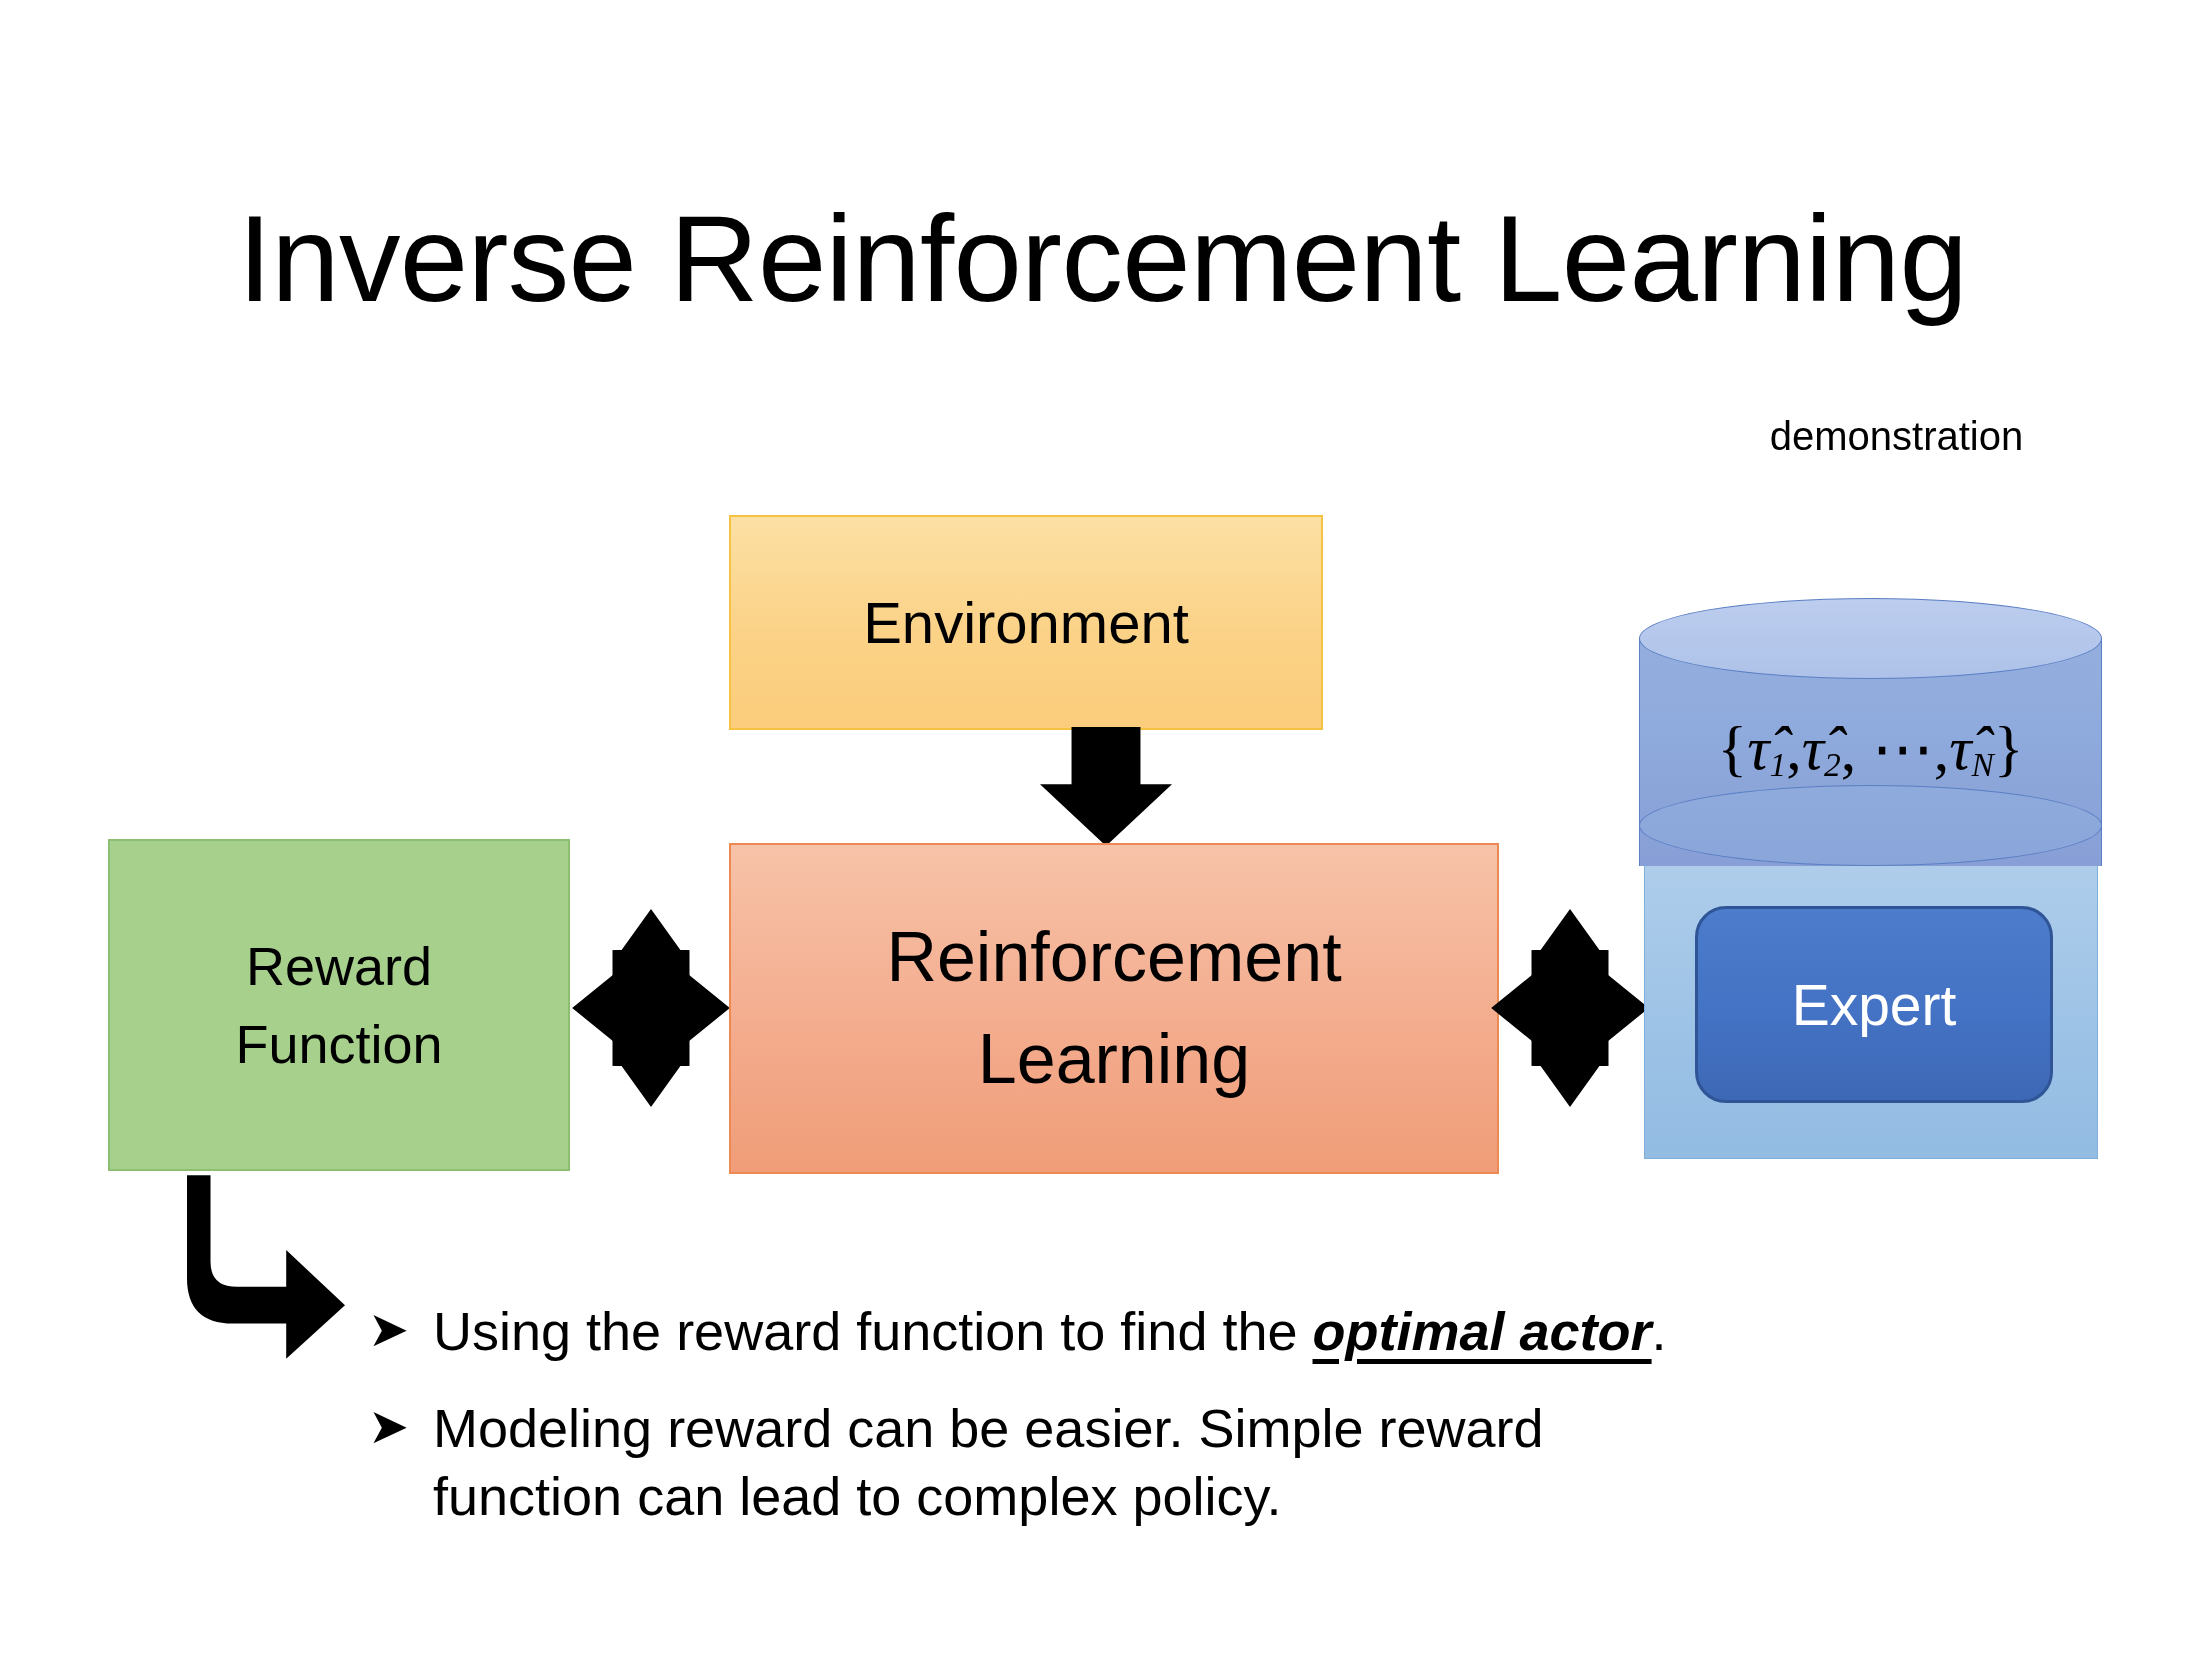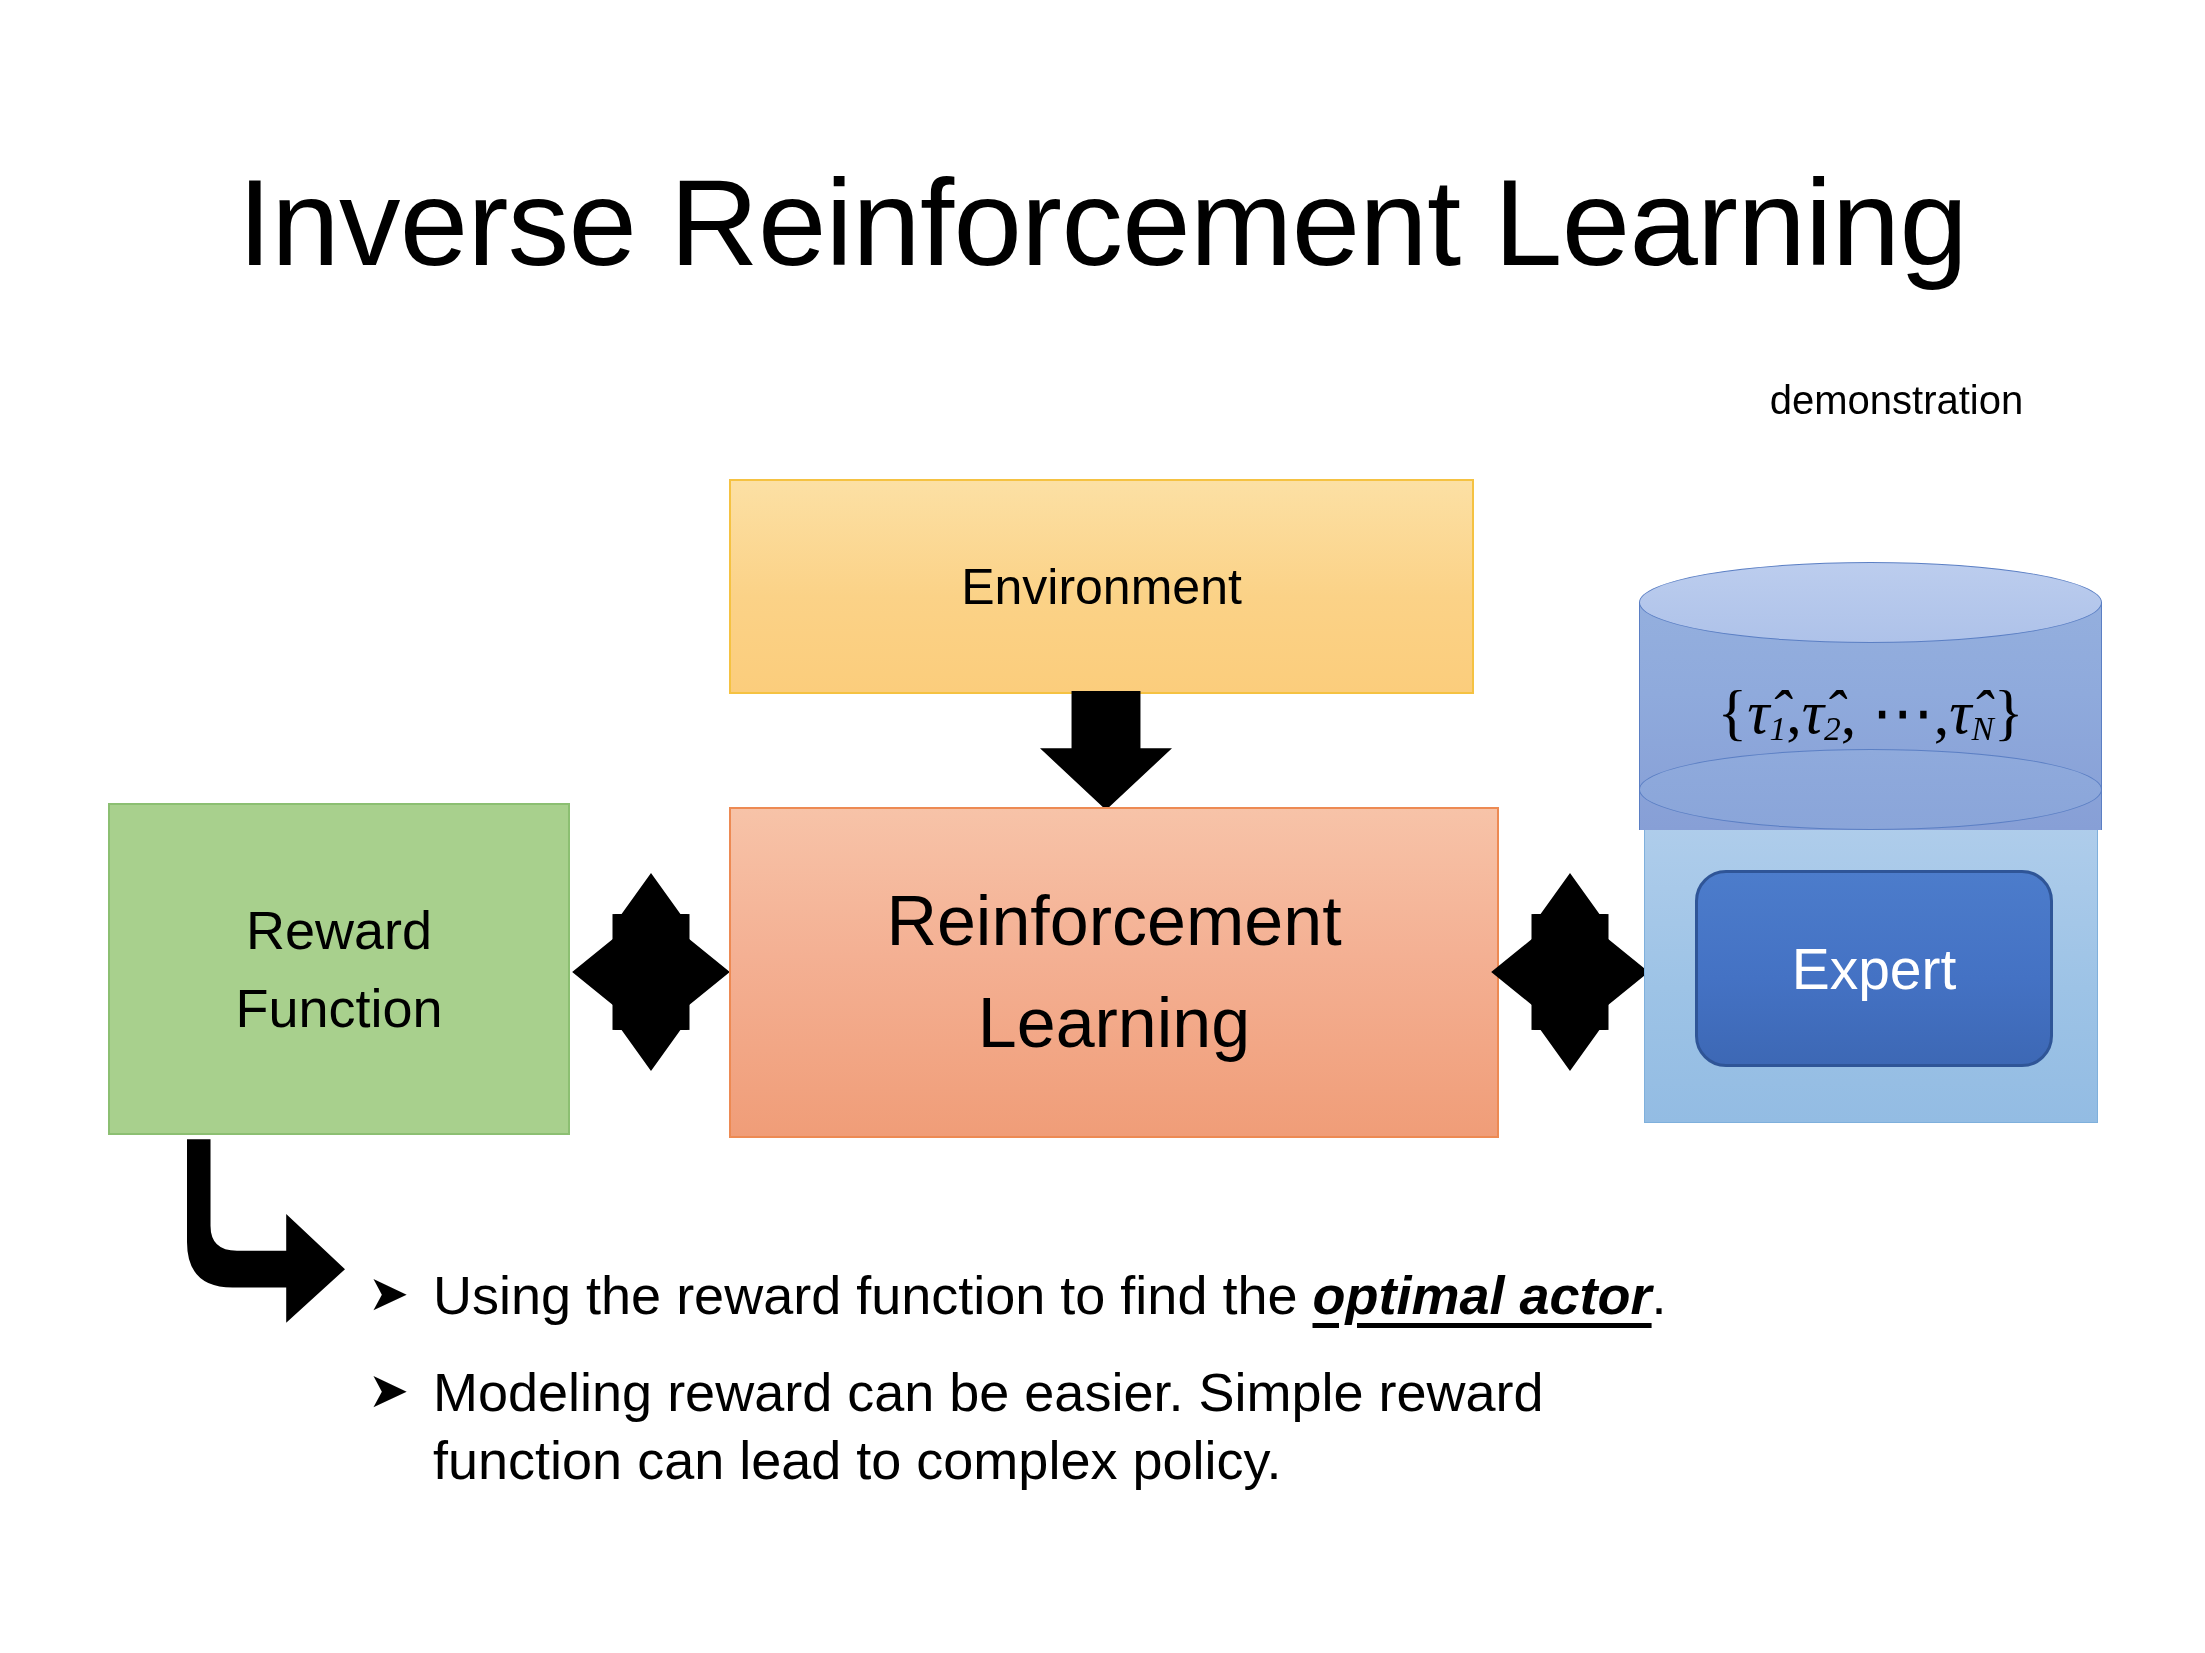--- a/index.html
+++ b/index.html
@@ -3,21 +3,21 @@
 <meta charset="utf-8">
 <style>
   html,body{margin:0;padding:0;}
   body{
     width:2205px;height:1654px;
     background:#ffffff;
     font-family:"Liberation Sans", sans-serif;
     overflow:hidden;
     position:relative;
   }
-  #slide{position:absolute;inset:0;}
+  #slide{position:absolute;inset:0;margin-top:36px;}
 
   
   .title{
     position:absolute;
     left:0; right:0; top:158px;
     text-align:center;
     font-size:123px;
     line-height:1.05;
     font-weight:400;
     color:#000000;
@@ -28,25 +28,25 @@
   .box{
     position:absolute;
     display:flex;
     align-items:center;
     justify-content:center;
     text-align:center;
     color:#000;
   }
 
   .env-box{
-    left:729px; top:479px; width:745px; height:215px;
+    left:729px; top:479px; width:594px; height:215px;
     background:linear-gradient(to bottom,#FCE0A4 0%,#FBD287 55%,#FBCD7C 100%);
     border:2.9px solid #F5C242;
     box-sizing:border-box;
-    font-size:50px;
+    font-size:58px;
   }
 
   .rl-box{
     left:729px; top:807px; width:770px; height:331px;
     background:linear-gradient(to bottom,#F7C3A8 0%,#F4B093 45%,#F09D78 100%);
     border:2.9px solid #ED8A53;
     box-sizing:border-box;
     font-size:70px;
     line-height:1.45;
   }

